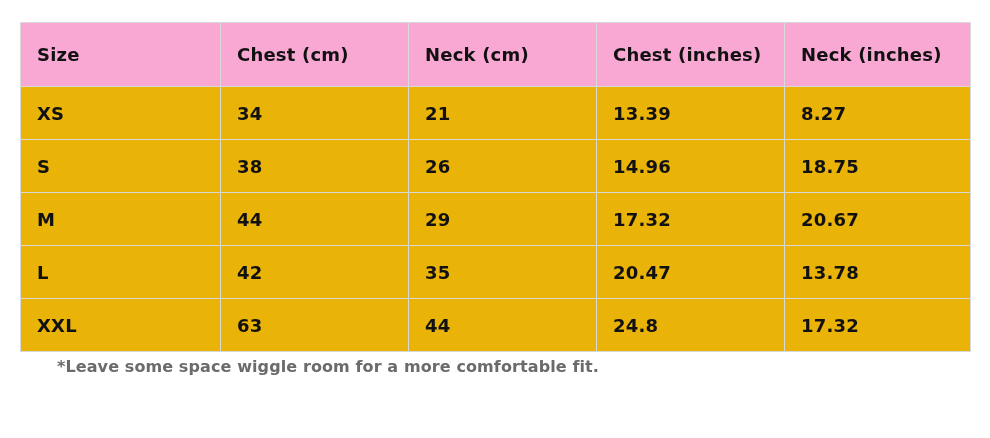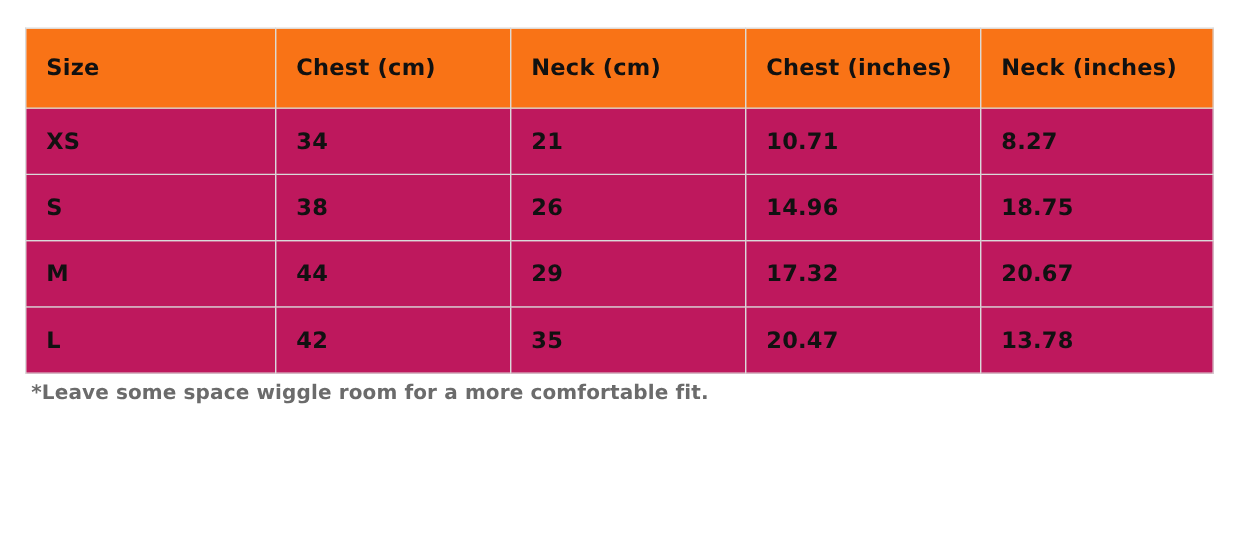--- a/index.html
+++ b/index.html
@@ -39,35 +39,36 @@
     vertical-align: middle;
     font-size: 18px;
     font-weight: bold;
     letter-spacing: 0.2px;
     padding: 0 0 0 16px;
     height: 53px;
     box-sizing: border-box;
     color: #111111;
   }
   table.size-chart thead th {
-    background: #f97316;
+    background: #f9a8d4;
     height: 64px;
     font-size: 18px;
   }
   table.size-chart tbody td {
-    background: #be185d;
+    background: #eab308;
   }
   .footnote {
     margin-top: 5px;
     padding-left: 5px;
     font-size: 16px;
     font-weight: bold;
     color: #6b6b6b;
     letter-spacing: 0.1px;
     font-family: "DejaVu Sans", sans-serif;
+    margin-left: 32px;
   }
 </style>
 </head>
 <body>
 
 <div class="page">
   <table class="size-chart">
     <colgroup>
       <col class="c0">
         <col class="c1">
@@ -82,21 +83,21 @@
         <th>Neck (cm)</th>
         <th>Chest (inches)</th>
         <th>Neck (inches)</th>
       </tr>
     </thead>
     <tbody>
       <tr>
         <td>XS</td>
         <td>34</td>
         <td>21</td>
-        <td>10.71</td>
+        <td>13.39</td>
         <td>8.27</td>
       </tr>
       <tr>
         <td>S</td>
         <td>38</td>
         <td>26</td>
         <td>14.96</td>
         <td>18.75</td>
       </tr>
       <tr>
@@ -106,16 +107,23 @@
         <td>17.32</td>
         <td>20.67</td>
       </tr>
       <tr>
         <td>L</td>
         <td>42</td>
         <td>35</td>
         <td>20.47</td>
         <td>13.78</td>
       </tr>
+      <tr>
+        <td>XXL</td>
+        <td>63</td>
+        <td>44</td>
+        <td>24.8</td>
+        <td>17.32</td>
+      </tr>
     </tbody>
   </table>
   <div class="footnote">*Leave some space wiggle room for a more comfortable fit.</div>
 </div>
 
 </body></html>

